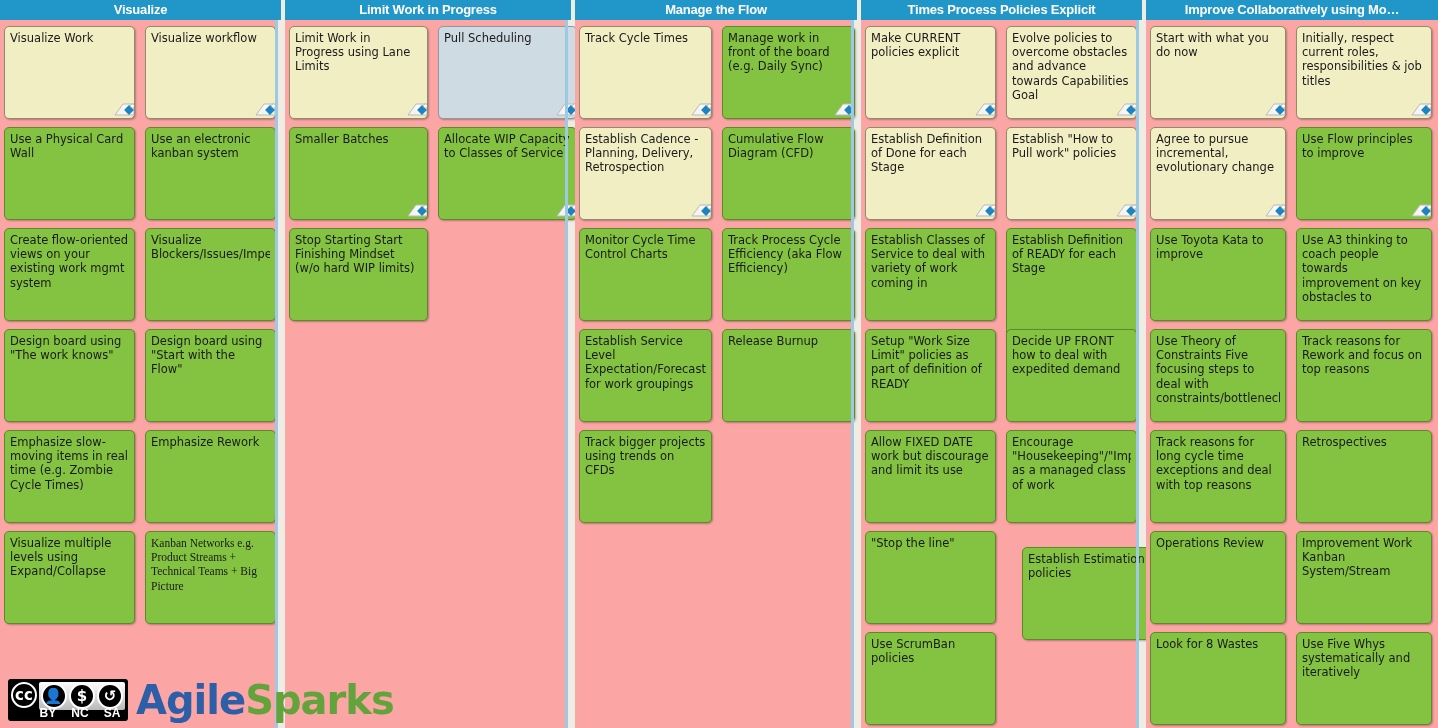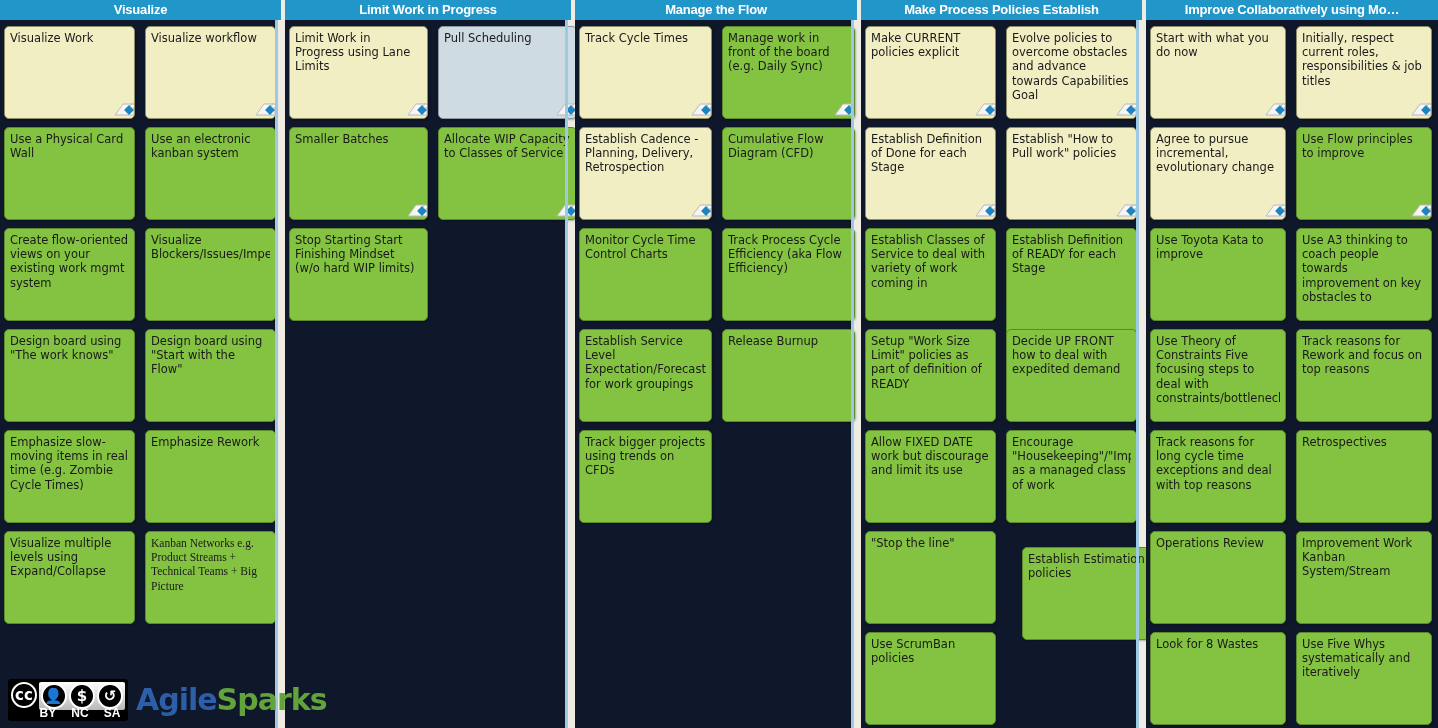--- a/index.html
+++ b/index.html
@@ -48,21 +48,21 @@
     position: absolute;
     top: 20px; left: 0;
     width: 1438px;
     height: 708px;
     display: flex;
   }
   .column {
     position: relative;
     height: 708px;
     padding: 2px 0 0 0;
-    background: #0f172a;
+    background: #fca5a5;
   }
 
   
   .card {
     position: relative;
     margin: 0 6px 8px 4px;
     border: 1px solid #8a8a72;
     border-radius: 5px;
     padding: 4px 5px 4px 5px;
     font-size: 11.5px;
@@ -138,39 +138,39 @@
     width: 120px;
     display: flex;
     justify-content: space-around;
     padding-left: 24px;
     color: #fff;
     font-size: 12px;
     font-weight: bold;
     font-family: "Liberation Sans", sans-serif;
   }
   .logo-text {
-    font-size: 30px;
+    font-size: 40px;
     font-weight: bold;
     font-family: "DejaVu Sans", sans-serif;
     letter-spacing: -1px;
     line-height: 46px;
   }
   .logo-agile { color: #2d5ea8; }
   .logo-sparks { color: #62a33c; }
 </style>
 </head>
 <body>
 
 <div id="board">
 
   <div class="header-row">
       <div class="col-header" style="position: absolute; left: 0px; width: 281px;">Visualize</div>
       <div class="col-header" style="position: absolute; left: 285px; width: 286px;">Limit Work in Progress</div>
       <div class="col-header" style="position: absolute; left: 575px; width: 282px;">Manage the Flow</div>
-      <div class="col-header" style="position: absolute; left: 861px; width: 281px;">Make Process Policies Establish</div>
+      <div class="col-header" style="position: absolute; left: 861px; width: 281px;">Times Process Policies Explicit</div>
       <div class="col-header" style="position: absolute; left: 1146px; width: 292px;">Improve Collaboratively using Mo…</div>
     </div>
 
   <div class="columns">
       <div class="column" style="position: absolute; left: 0px; width: 277px; top: 0px;">
         <div class="card cream" style="position: absolute; left: 4px; top: 6px; width: 131px; height: 93px; margin: 0px;">
           <span class="txt">Visualize Work</span>
           <svg class="tag-badge" viewBox="0 0 26 20" xmlns="http://www.w3.org/2000/svg">
             <path d="M12 3 L23 3 L23 14 L14 14 L4 14 Z" fill="#f4f4f4" stroke="#b9b9b9" stroke-width="1"></path>
             <path d="M11.5 4.5 L21 4.5 L21 13 L13 13 Z" fill="#f9f9f9"></path>

